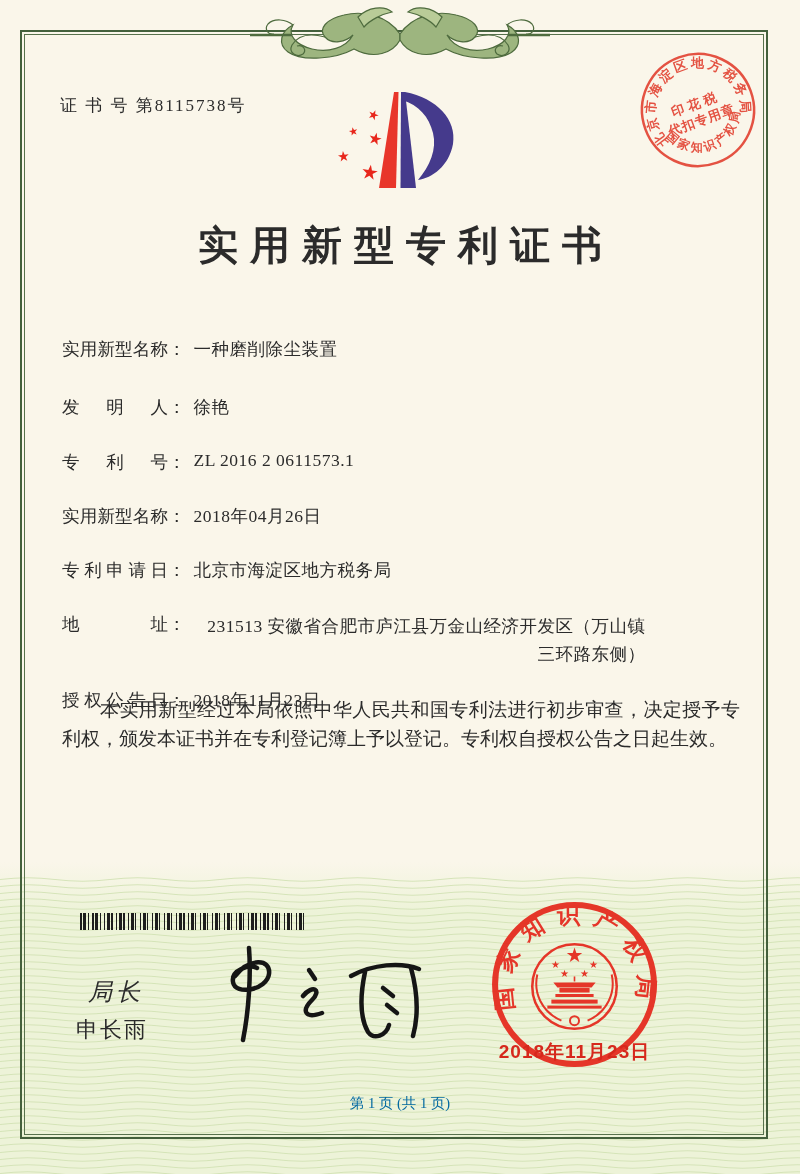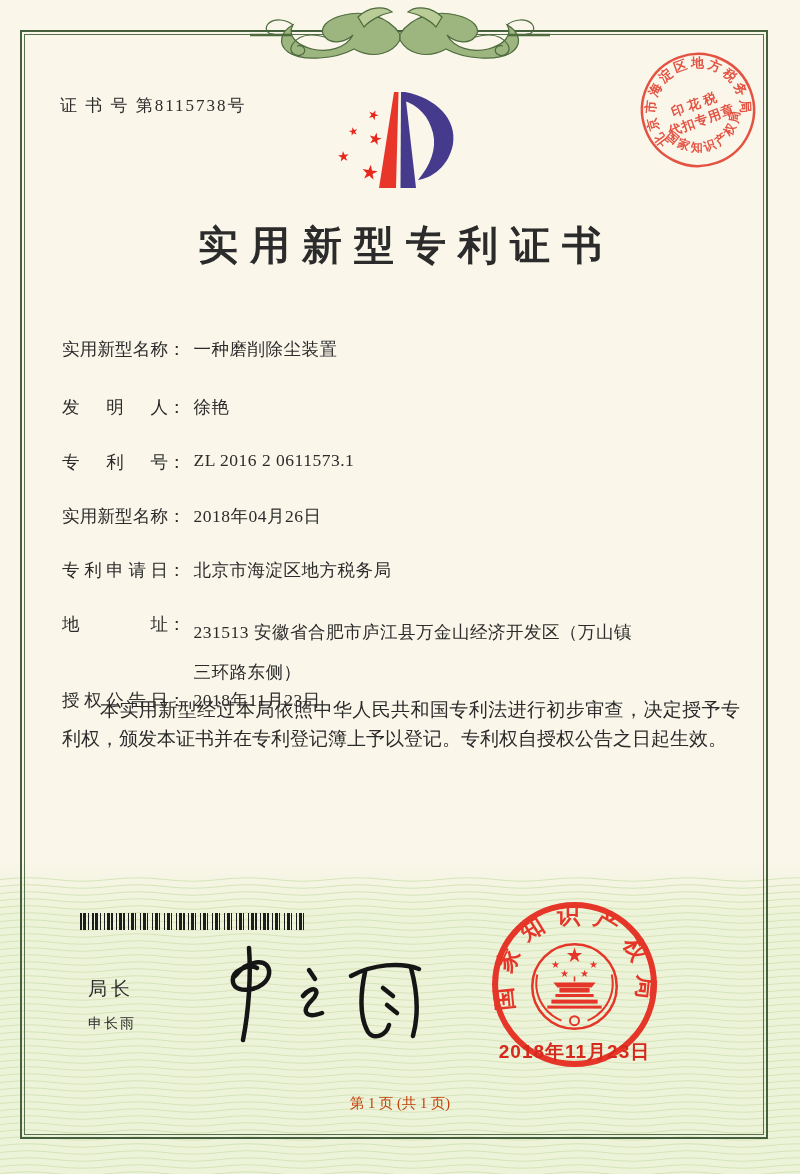--- a/index.html
+++ b/index.html
@@ -17,40 +17,40 @@
   
   .cert-no{position:absolute;left:60px;top:94px;font-size:17px;letter-spacing:2px;z-index:2;}
   .logo{position:absolute;left:335px;top:80px;z-index:2;}
   .title{position:absolute;left:0;top:218px;width:100%;text-align:center;
          font-size:40px;font-weight:bold;letter-spacing:12px;text-indent:12px;z-index:2;}
   
   .field-row{position:absolute;left:62px;font-size:17.5px;z-index:2;white-space:nowrap;}
   .flabel{display:inline-block;width:106px;text-align:justify;text-align-last:justify;vertical-align:top;}
   .colon{vertical-align:top;}
   .fvalue{margin-left:8px;vertical-align:top;letter-spacing:0.5px;}
-  .fvalue.wrap{display:inline-block;width:452px;white-space:normal;line-height:40px;}
+  .fvalue.wrap{display:inline-block;width:452px;white-space:normal;line-height:28px;text-align:right;}
   .grant-right{position:absolute;left:393px;top:0;white-space:nowrap;}
   
   .body-text{position:absolute;left:62px;top:696px;width:678px;z-index:2;
              font-size:19px;line-height:28.5px;text-align:justify;}
   .body-text p{margin:0;text-indent:2em;}
   
   .barcode{position:absolute;left:80px;top:913px;width:224px;height:17px;z-index:2;
     background:repeating-linear-gradient(90deg,#1d1d1d 0 1.5px,transparent 1.5px 3px,
       #1d1d1d 3px 6px,transparent 6px 7.5px,#1d1d1d 7.5px 8.5px,transparent 8.5px 12px);}
-  .signoff-title{position:absolute;left:88px;top:976px;font-size:19px;letter-spacing:4px;z-index:2;}
-  .signoff-name{position:absolute;left:88px;top:1015px;font-size:14px;letter-spacing:2px;z-index:2;}
+  .signoff-title{position:absolute;left:88px;top:976px;font-size:24px;letter-spacing:4px;z-index:2;font-style:italic;}
+  .signoff-name{position:absolute;left:76px;top:1015px;font-size:22px;letter-spacing:2px;z-index:2;}
   .signature{position:absolute;left:205px;top:938px;z-index:2;}
   .seal-main{position:absolute;left:487px;top:897px;z-index:3;}
   .seal-date{position:absolute;left:482px;top:1039px;width:185px;text-align:center;z-index:4;
              color:#d6281c;font-size:19px;font-weight:600;letter-spacing:1px;
              font-family:"Liberation Sans","DejaVu Sans",sans-serif;}
   .seal-tax{position:absolute;left:636px;top:48px;z-index:3;transform:rotate(-20deg);}
   .footer{position:absolute;left:0;top:1094px;width:100%;text-align:center;
-          font-size:14.5px;color:#c2410c;z-index:2;}
+          font-size:14.5px;color:#0369a1;z-index:2;}
 </style>
 </head>
 <body>
 
 <div class="page">
 
   <svg class="waveband" width="800" height="312">
     <defs>
       <pattern id="wv" width="110" height="7" patternUnits="userSpaceOnUse">
         <path d="M0 3.5 Q 27.5 0 55 3.5 T 110 3.5" fill="none" stroke="#d2e2b4" stroke-width="1.1"></path>

